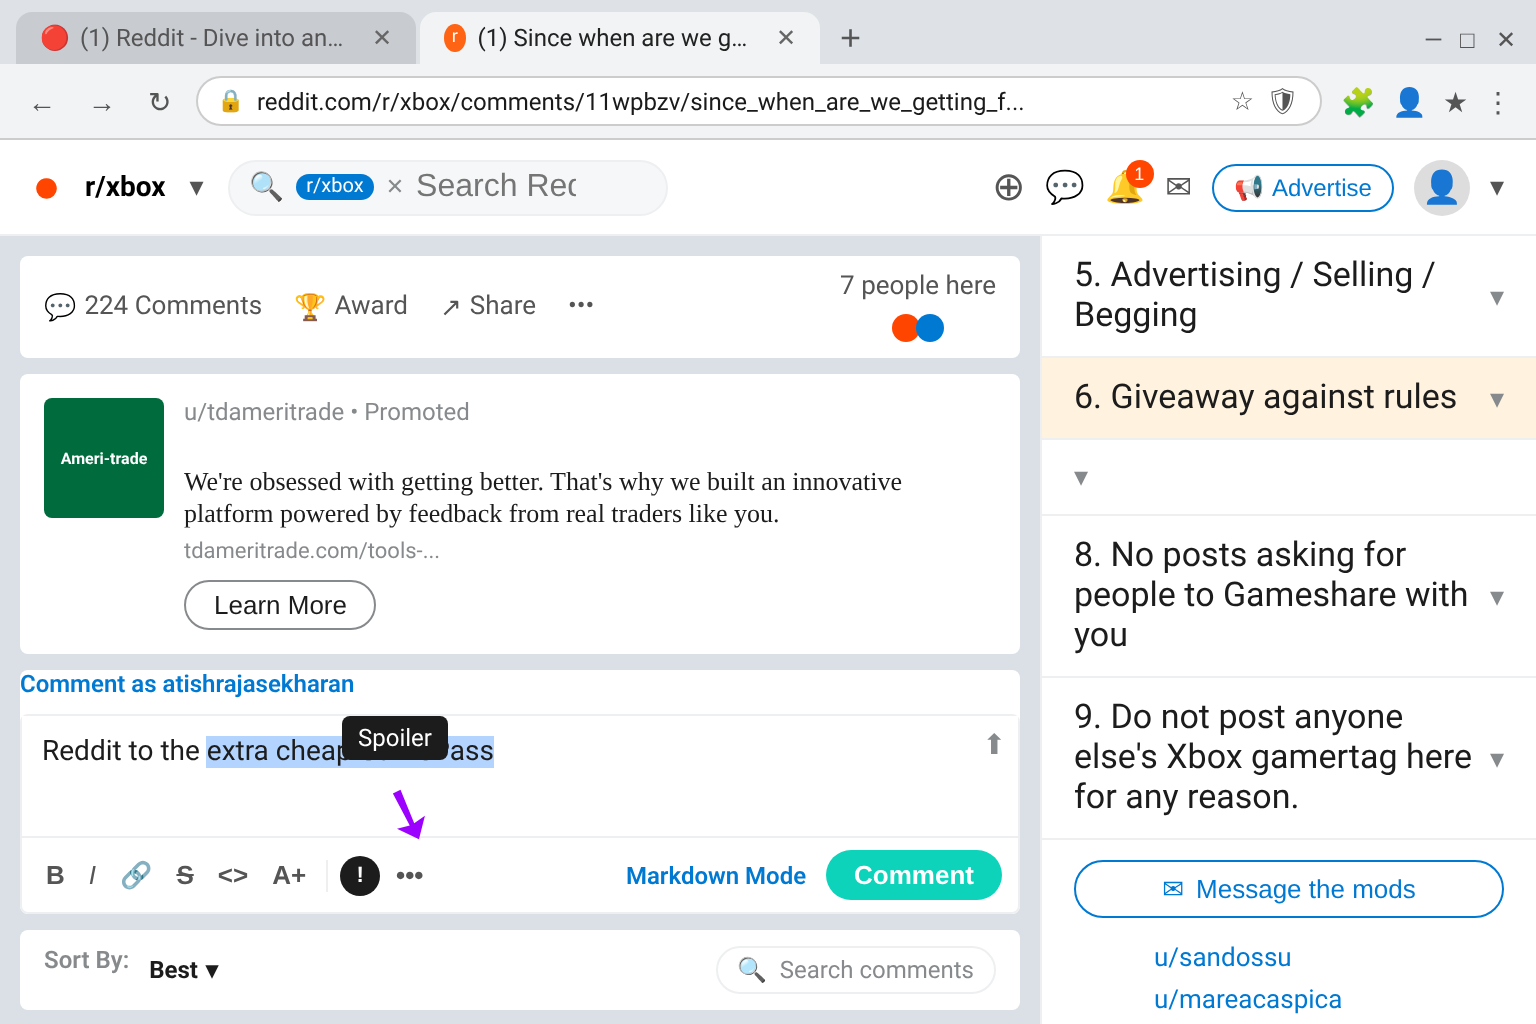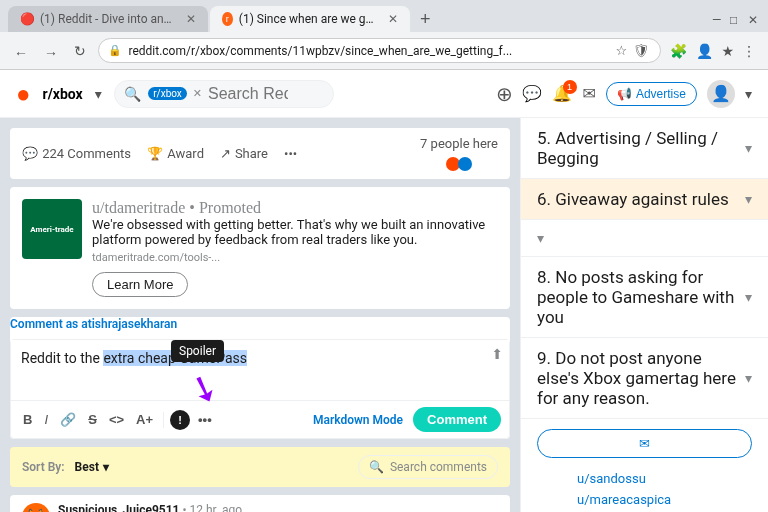--- a/index.html
+++ b/index.html
@@ -50,43 +50,43 @@
 
     
     .comment-bar { background: #fff; border-radius: 4px; padding: 8px 12px; display: flex; align-items: center; gap: 16px; margin-bottom: 8px; font-size: 13px; color: #555; }
     .comment-bar-item { display: flex; align-items: center; gap: 4px; cursor: pointer; }
     .people-here { margin-left: auto; display: flex; align-items: center; gap: 6px; flex-direction: column; }
 
     
     .ad-post { background: #fff; border-radius: 4px; padding: 12px; margin-bottom: 8px; display: flex; gap: 10px; }
     .ad-logo { width: 60px; height: 60px; background: #006b3c; border-radius: 4px; display: flex; align-items: center; justify-content: center; color: #fff; font-size: 10px; font-weight: bold; }
     .ad-content { flex: 1; }
-    .ad-meta { font-size: 16px; color: #878a8c; margin-bottom: 0; font-family: Liberation Serif, serif; }
-    .ad-text { font-size: 13px; color: #1c1c1c; margin-bottom: 4px; }
+    .ad-meta { font-size: 12px; color: #878a8c; margin-bottom: 20px; }
+    .ad-text { font-size: 13px; color: #1c1c1c; margin-bottom: 4px; font-family: Liberation Serif, serif; }
     .ad-link { font-size: 11px; color: #878a8c; margin-bottom: 8px; }
     .learn-more-btn { background: none; border: 1px solid #878a8c; border-radius: 20px; padding: 4px 14px; font-size: 13px; cursor: pointer; color: #1c1c1c; }
 
     
     .comment-editor { background: #fff; border-radius: 4px; padding: 0; margin-bottom: 8px; }
     .comment-as { font-size: 12px; color: #0079d3; margin-bottom: 8px; }
     .comment-as span { font-weight: 600; }
     .editor-box { border: 1px solid #edeff1; border-radius: 4px; position: relative; }
     .editor-text { padding: 10px; font-size: 14px; color: #1c1c1c; min-height: 60px; background: #fff; }
     .editor-text .highlight { background: #b3d4ff; }
     .editor-toolbar { display: flex; align-items: center; padding: 6px 8px; border-top: 1px solid #edeff1; gap: 4px; }
     .toolbar-btn { background: none; border: none; cursor: pointer; font-size: 13px; color: #555; padding: 2px 4px; font-weight: bold; }
     .toolbar-sep { width: 1px; height: 16px; background: #edeff1; margin: 0 2px; }
     .markdown-mode { margin-left: auto; color: #0079d3; font-size: 12px; cursor: pointer; font-weight: 600; }
     .comment-btn { background: #0dd3bb; color: #fff; border: none; border-radius: 20px; padding: 5px 14px; font-size: 13px; font-weight: 700; cursor: pointer; margin-left: 6px; }
 
     
     .spoiler-tooltip { position: absolute; background: #1c1c1c; color: #fff; font-size: 12px; padding: 4px 8px; border-radius: 4px; bottom: 38px; left: 160px; z-index: 10; }
 
     
-    .sort-bar { background: #fef9c3; border-radius: 4px; padding: 8px 12px; display: flex; align-items: center; gap: 10px; margin-bottom: 8px; }
+    .sort-bar { background: #ffffff; border-radius: 4px; padding: 8px 12px; display: flex; gap: 10px; margin-bottom: 8px; }
     .sort-label { font-size: 12px; color: #878a8c; font-weight: 600; }
     .sort-dropdown { display: flex; align-items: center; gap: 4px; font-size: 12px; font-weight: 700; color: #1c1c1c; cursor: pointer; }
     .search-comments { display: flex; align-items: center; gap: 6px; border: 1px solid #edeff1; border-radius: 20px; padding: 4px 10px; font-size: 12px; color: #878a8c; }
 
     
     .comment-item { background: #fff; border-radius: 4px; padding: 8px 12px; display: flex; gap: 8px; }
     .comment-avatar { width: 28px; height: 28px; border-radius: 50%; background: #ff4500; flex-shrink: 0; display: flex; align-items: center; justify-content: center; font-size: 18px; }
     .comment-meta { font-size: 12px; color: #878a8c; }
     .comment-username { font-weight: 700; color: #1c1c1c; }
     .comment-time { color: #878a8c; }
@@ -311,20 +311,21 @@
       <span class="rule-text">
         <span>9.</span>
         <span>Do not post anyone else's Xbox gamertag here for any reason.</span>
       </span>
       <span class="rule-expand">▾</span>
     </div>
 
     <div class="moderators-section">
       <button class="message-mods-btn">
         <span>✉</span>
+        <span>Message the mods</span>
       </button>
       <div class="mod-item">u/sandossu</div>
       <div class="mod-item">u/mareacaspica</div>
       <div class="mod-item">u/ppsp</div>
       <div class="mod-item">u/scrieee</div>
 
     </div>
   </div>
 </div>
 

